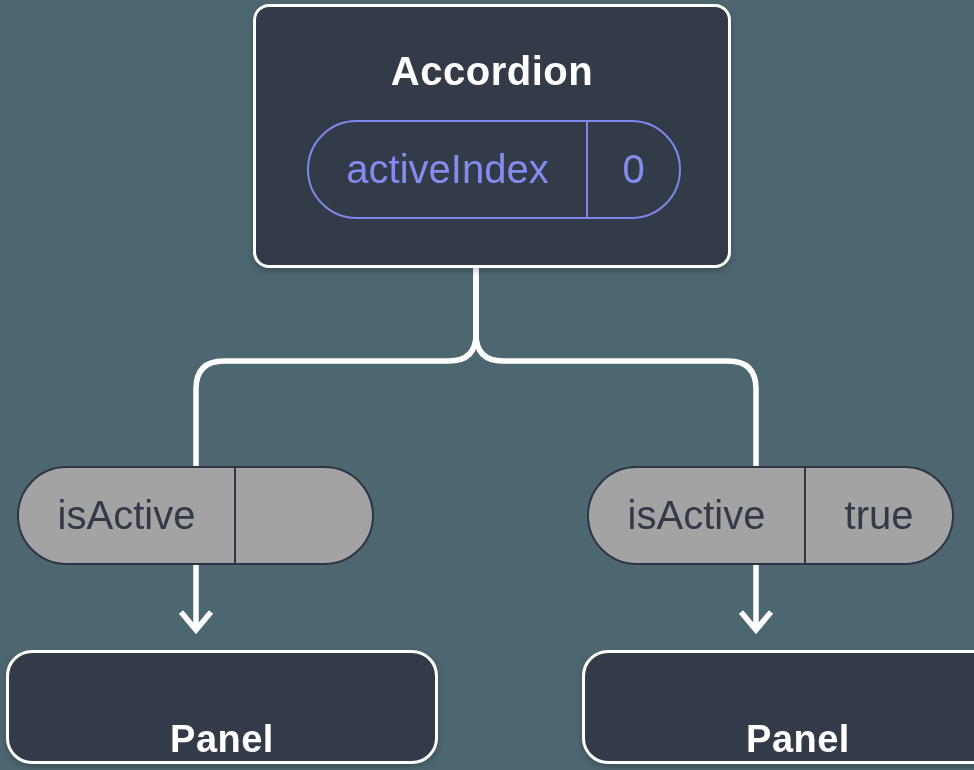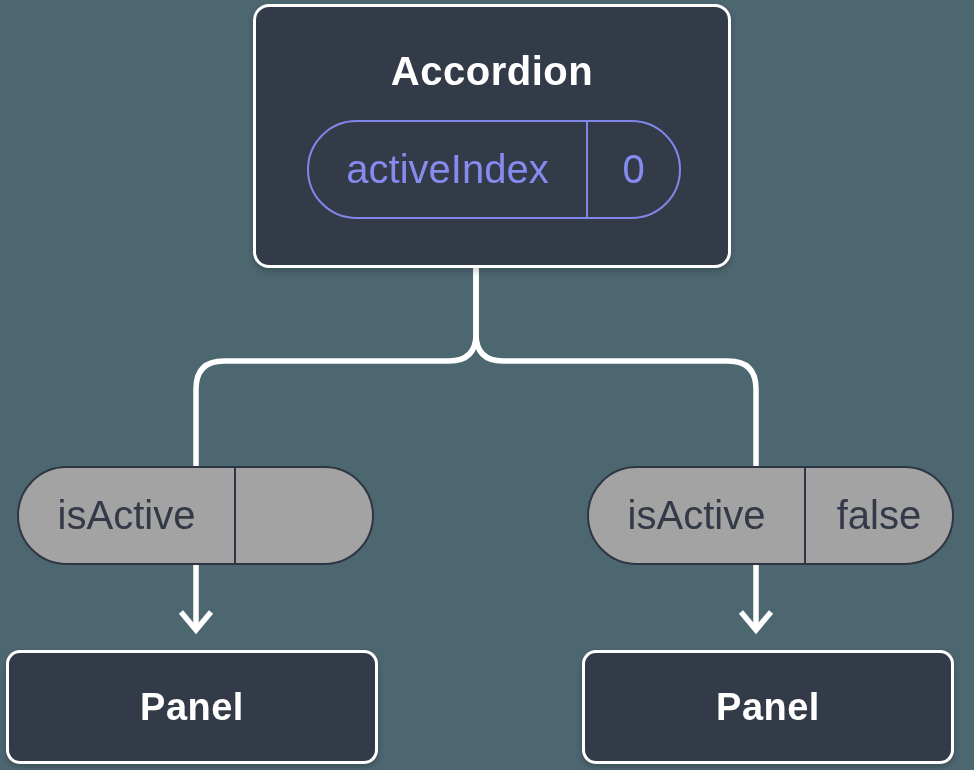--- a/index.html
+++ b/index.html
@@ -68,25 +68,25 @@
   .prop-pill .value-sec{
     flex:1 1 auto;
     display:flex;align-items:center;justify-content:center;
   }
   .prop-pill-left{left:17px;top:466px;width:357px;height:99px;}
   .prop-pill-left .name-sec{width:215px;flex:0 0 auto;}
   .prop-pill-right{left:587px;top:466px;width:367px;height:99px;}
   .prop-pill-right .name-sec{width:215px;flex:0 0 auto;}
   
   .panel-node{
-    top:650px;width:372px;height:114px;
-    display:flex;align-items:center;justify-content:center;
+    top:650px;width:432px;height:114px;
+    display:flex;align-items:flex-end;justify-content:center;
     color:#ffffff;font-size:38px;font-weight:600;
     letter-spacing:0.5px;
-    border-radius:14px;
+    border-radius:26px;
   }
   .panel-node-left{left:6px;}
   .panel-node-right{left:582px;}
   
   #connector-svg{position:absolute;left:0;top:0;z-index:0;}
   .node,.prop-pill{z-index:1;}
 </style>
 </head>
 <body>
 
@@ -110,21 +110,21 @@
       <div class="value-sec">0</div>
     </div>
   </div>
 
   <div class="prop-pill prop-pill-left">
     <div class="name-sec">isActive</div>
   </div>
 
   <div class="prop-pill prop-pill-right">
     <div class="name-sec">isActive</div>
-    <div class="value-sec">false</div>
+    <div class="value-sec">true</div>
   </div>
 
   <div class="node panel-node panel-node-left">
     <span>Panel</span>
   </div>
   <div class="node panel-node panel-node-right">
     <span>Panel</span>
   </div>
 
 </div>

